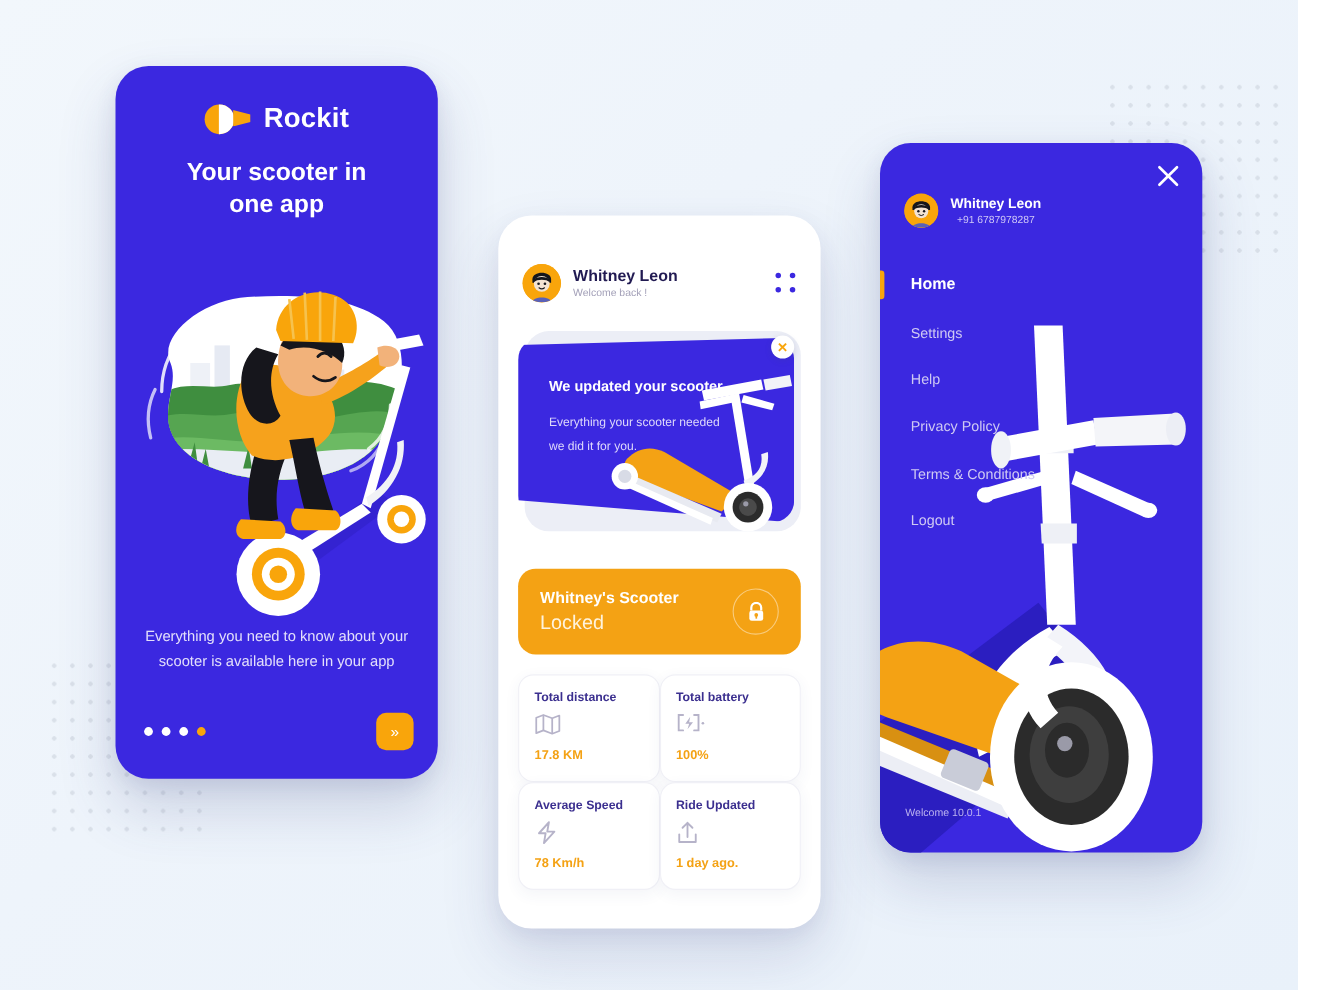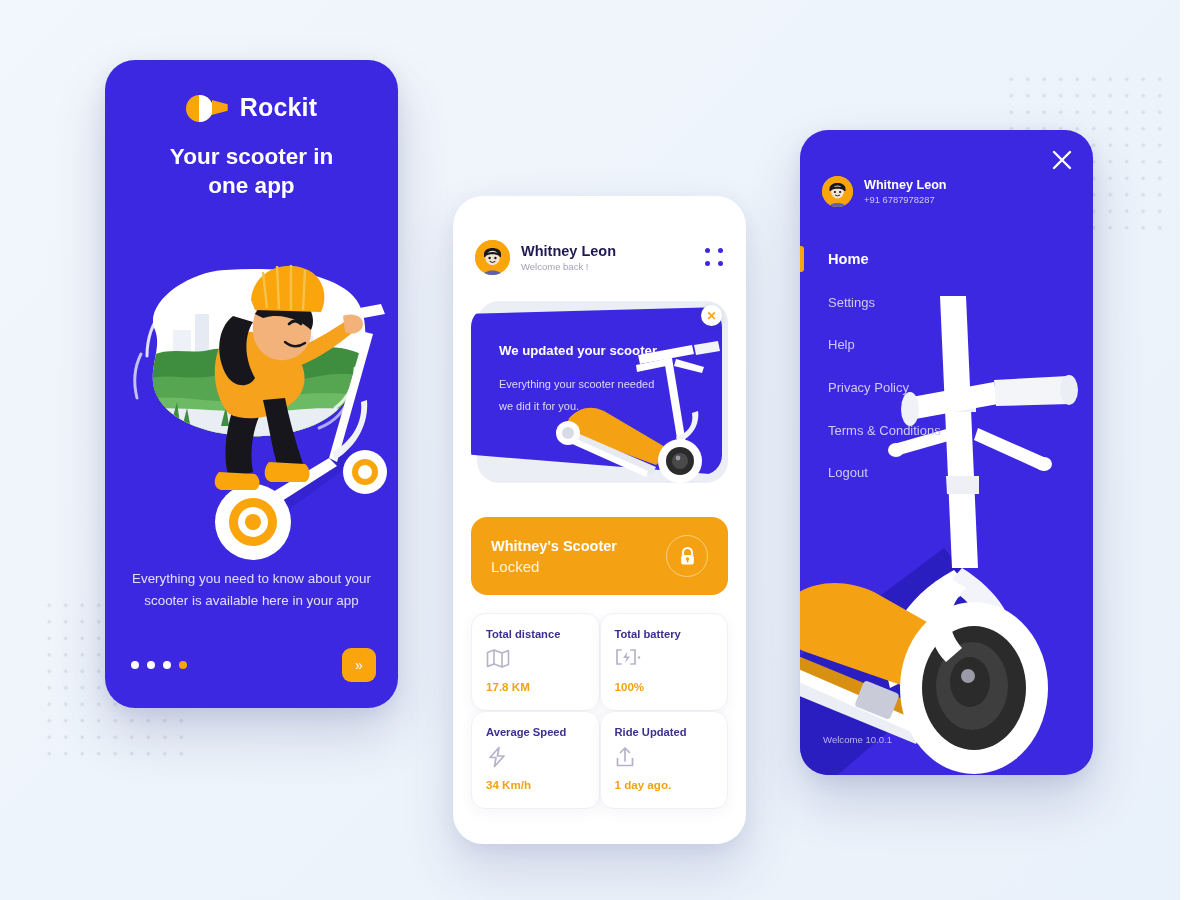--- a/index.html
+++ b/index.html
@@ -140,21 +140,21 @@
   }
   #promo-scooter { position: absolute; right: -4px; top: 24px; width: 180px; height: 175px; }
 
   .scooter-bar {
     margin: 16px 18px 0 18px; height: 78px; background: #f4a214;
     border-radius: 16px; display: flex; align-items: center;
     padding: 0 20px; cursor: pointer;
   }
   .sb-texts { flex: 1 1 auto; }
   .sb-title { color: #ffffff; font-size: 14.5px; font-weight: bold; }
-  .sb-status { color: #fff3dc; font-size: 15px; margin-top: 4px; }
+  .sb-status { color: #fff3dc; font-size: 18px; margin-top: 4px; }
   .lock-circle {
     width: 42px; height: 42px; border-radius: 50%;
     border: 1.5px solid rgba(255,255,255,.45);
     display: flex; align-items: center; justify-content: center;
   }
 
   .stats-grid {
     margin: 18px 18px 0 18px;
     display: grid; grid-template-columns: 1fr 1fr; 
   }
@@ -182,21 +182,21 @@
   }
   .menu-profile {
     position: absolute; left: 22px; top: 46px; display: flex;
     align-items: center; gap: 11px; z-index: 3;
   }
   .menu-avatar {
     width: 31px; height: 31px; border-radius: 50%; background: #f9a50b;
     overflow: hidden; position: relative; flex: 0 0 auto;
   }
   .menu-uname { color: #ffffff; font-size: 12.6px; font-weight: bold; }
-  .menu-uphone { color: #cfc7f7; font-size: 9.4px; margin-top: 2px; }
+  .menu-uphone { color: #cfc7f7; font-size: 9.4px; margin-top: 2px; text-align: center; }
 
   .menu-list { position: absolute; left: 0; top: 108px; width: 100%; z-index: 3; }
   .menu-item {
     position: relative; height: 42.7px; display: flex; align-items: center;
     padding-left: 28px; color: #cfc9f3; font-size: 13px; cursor: pointer;
   }
   .menu-item.active { color: #ffffff; font-weight: bold; font-size: 14.6px; }
   .menu-item.active::before {
     content: ""; position: absolute; left: 0; top: 8px;
     width: 4px; height: 26px; background: #f9a50b; border-radius: 0 3px 3px 0;
@@ -414,21 +414,21 @@
         <div class="stat-value">100%</div>
       </div>
 
       <div class="stat-card">
         <div class="stat-label">Average Speed</div>
         <div class="stat-icon">
           <svg width="22" height="22" viewBox="0 0 22 22">
             <path d="M13 1.5 L4 11.5 L10 11.5 L8.5 20.5 L18 10 L11.5 10 Z" fill="none" stroke="#b6b3c9" stroke-width="1.7" stroke-linejoin="round"></path>
           </svg>
         </div>
-        <div class="stat-value">34 Km/h</div>
+        <div class="stat-value">78 Km/h</div>
       </div>
 
       <div class="stat-card">
         <div class="stat-label">Ride Updated</div>
         <div class="stat-icon">
           <svg width="20" height="22" viewBox="0 0 20 22">
             <path d="M10 15 L10 2 M5.5 6.5 L10 2 L14.5 6.5" fill="none" stroke="#b6b3c9" stroke-width="1.7" stroke-linecap="round" stroke-linejoin="round"></path>
             <path d="M2.5 12.5 L2.5 19.5 L17.5 19.5 L17.5 12.5" fill="none" stroke="#b6b3c9" stroke-width="1.7" stroke-linecap="round" stroke-linejoin="round"></path>
           </svg>
         </div>

